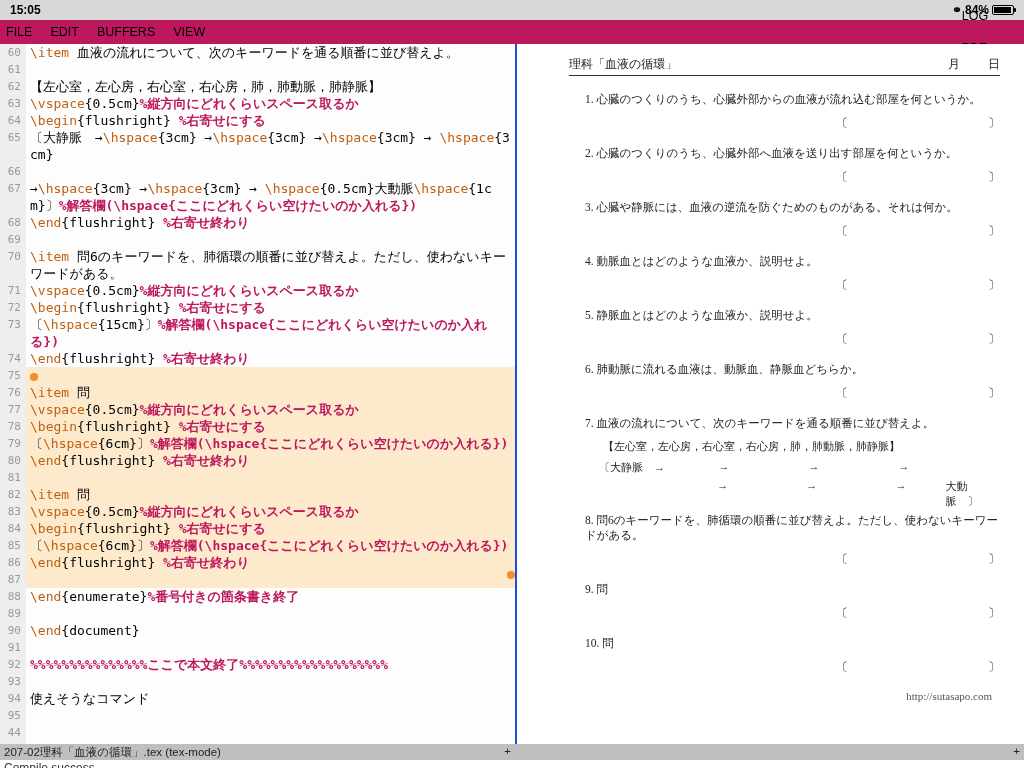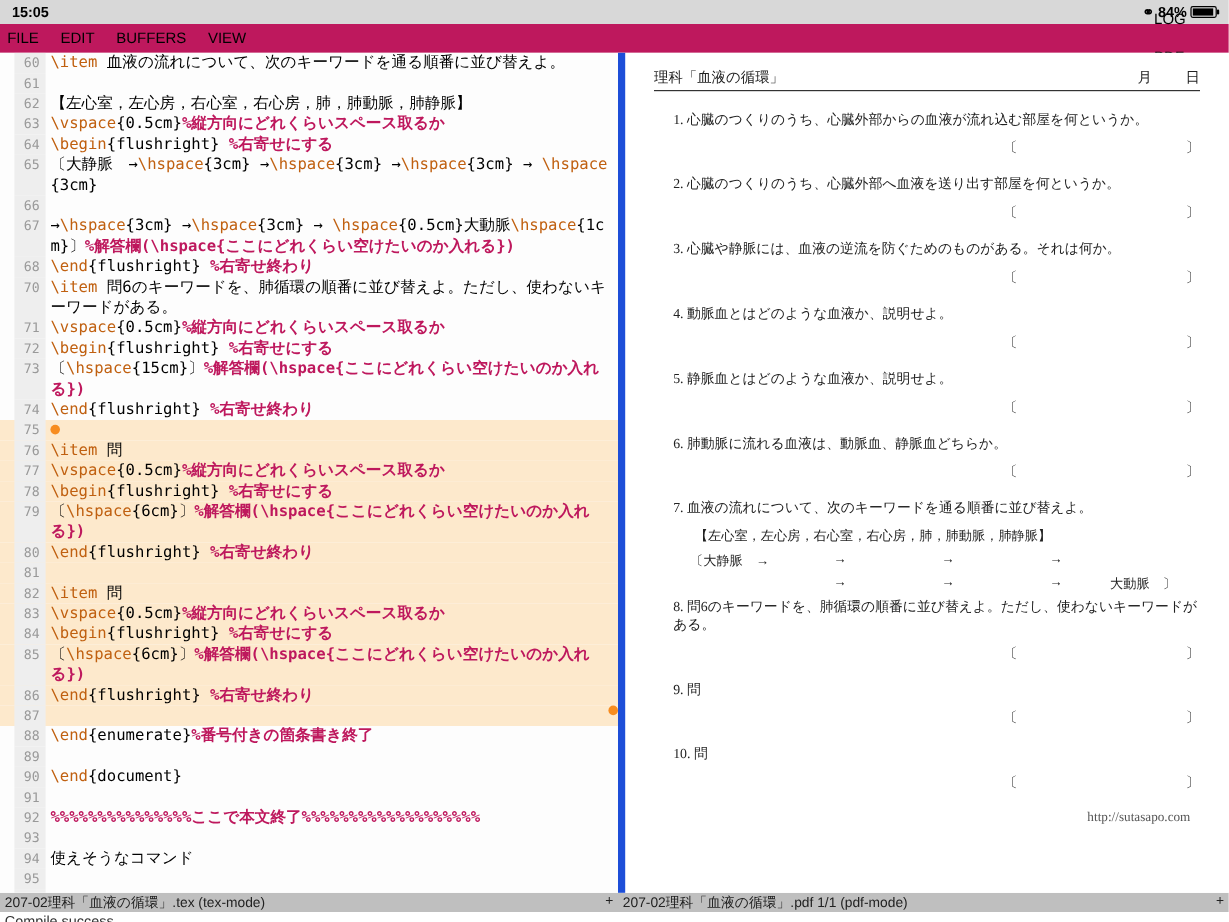--- a/index.html
+++ b/index.html
@@ -5,23 +5,23 @@
 * { margin: 0; padding: 0; box-sizing: border-box; }
 body { font-family: "Hiragino Sans", "Meiryo", sans-serif; font-size: 13px; background: #fff; }
 .statusbar { height: 20px; background: #d8d8d8; display: flex; justify-content: space-between; align-items: center; padding: 0 10px; font-size: 12px; font-weight: bold; }
 .menubar { height: 24px; background: #be185d; display: flex; align-items: center; padding: 0 6px; font-size: 12.5px; }
 .menubar .left { display: flex; gap: 18px; }
 .menubar .right { margin-left: auto; display: flex; gap: 18px; flex-direction: column; }
 .menubar span { cursor: default; }
 .split { display: flex; height: 700px; }
 .pane { position: relative; }
 .pane.left { width: 515px; background: #fdfdfd; overflow: hidden; }
-.pane.right { flex: 1; background: #fff; border-left: 6px solid #1d4ed8; overflow: hidden; }
+.pane.right { flex: 1; background: #fff; border-left: 2px solid #1d4ed8; overflow: hidden; padding-left: 28px; }
 .codearea { position: absolute; left: 0; top: 0; right: 0; height: 100%; overflow: hidden; font-family: "Menlo", "Consolas", monospace; font-size: 13px; line-height: 17px; }
-.line { display: flex; white-space: pre-wrap; word-break: break-all; padding-left: 12px; }
+.line { display: flex; white-space: pre-wrap; word-break: break-all; }
 .lnum { width: 26px; text-align: right; padding-right: 5px; color: #999; font-size: 11px; background: #eee; flex-shrink: 0; user-select: none; }
 .code { padding-left: 4px; flex: 1; }
 .line.hl { background: #fde9cc; }
 .t-cmd { color: #c06010; }
 .t-green { color: #be185d; font-weight: bold; }
 .sel-dot { display:inline-block; width:8px; height:8px; background:#f78c1f; border-radius:50%; vertical-align:middle; }
 .modeline { height: 16px; background: #bfbfbf; font-size: 11.5px; padding: 1px 4px; color: #222; display:flex; }
 .modeline .plus { margin-left:auto; }
 .echo { height: 16px; font-size: 12px; padding: 1px 4px; color: #333; background:#fff; }
 .pdfpage { margin: 12px 24px; background: #fff; font-family: "Hiragino Mincho ProN", serif; font-size: 12px; color: #222; }
@@ -75,20 +75,21 @@
     <div class="codearea" id="codearea">
         <div class="line"><div class="lnum">60</div><div class="code"><span class="t-cmd">\item</span><span> 血液の流れについて、次のキーワードを通る順番に並び替えよ。</span></div></div>
         <div class="line"><div class="lnum">61</div><div class="code"><span></span></div></div>
         <div class="line"><div class="lnum">62</div><div class="code"><span>【左心室，左心房，右心室，右心房，肺，肺動脈，肺静脈】</span></div></div>
         <div class="line"><div class="lnum">63</div><div class="code"><span class="t-cmd">\vspace</span><span>{0.5cm}</span><span class="t-green">%縦方向にどれくらいスペース取るか</span></div></div>
         <div class="line"><div class="lnum">64</div><div class="code"><span class="t-cmd">\begin</span><span>{flushright} </span><span class="t-green">%右寄せにする</span></div></div>
         <div class="line"><div class="lnum">65</div><div class="code"><span>〔大静脈　→</span><span class="t-cmd">\hspace</span><span>{3cm} →</span><span class="t-cmd">\hspace</span><span>{3cm} →</span><span class="t-cmd">\hspace</span><span>{3cm} → </span><span class="t-cmd">\hspace</span><span>{3cm}</span></div></div>
         <div class="line"><div class="lnum">66</div><div class="code"><span></span></div></div>
         <div class="line"><div class="lnum">67</div><div class="code"><span>→</span><span class="t-cmd">\hspace</span><span>{3cm} →</span><span class="t-cmd">\hspace</span><span>{3cm} → </span><span class="t-cmd">\hspace</span><span>{0.5cm}</span><span>大動脈</span><span class="t-cmd">\hspace</span><span>{1cm}〕</span><span class="t-green">%解答欄</span><span class="t-green">(\hspace{</span><span class="t-green">ここにどれくらい空けたいのか入れる</span><span class="t-green">})</span></div></div>
         <div class="line"><div class="lnum">68</div><div class="code"><span class="t-cmd">\end</span><span>{flushright} </span><span class="t-green">%右寄せ終わり</span></div></div>
+        <div class="line"><div class="lnum">69</div><div class="code"><span></span></div></div>
         <div class="line"><div class="lnum">70</div><div class="code"><span class="t-cmd">\item</span><span> 問6のキーワードを、肺循環の順番に並び替えよ。ただし、使わないキーワードがある。</span></div></div>
         <div class="line"><div class="lnum">71</div><div class="code"><span class="t-cmd">\vspace</span><span>{0.5cm}</span><span class="t-green">%縦方向にどれくらいスペース取るか</span></div></div>
         <div class="line"><div class="lnum">72</div><div class="code"><span class="t-cmd">\begin</span><span>{flushright} </span><span class="t-green">%右寄せにする</span></div></div>
         <div class="line"><div class="lnum">73</div><div class="code"><span>〔</span><span class="t-cmd">\hspace</span><span>{15cm}〕</span><span class="t-green">%解答欄(\hspace{</span><span class="t-green">ここにどれくらい空けたいのか入れる</span><span class="t-green">})</span></div></div>
         <div class="line"><div class="lnum">74</div><div class="code"><span class="t-cmd">\end</span><span>{flushright} </span><span class="t-green">%右寄せ終わり</span></div></div>
         <div class="line hl"><div class="lnum">75</div><div class="code"><span class="sel-dot"></span><span></span></div></div>
         <div class="line hl"><div class="lnum">76</div><div class="code"><span class="t-cmd">\item</span><span> 問</span></div></div>
         <div class="line hl"><div class="lnum">77</div><div class="code"><span class="t-cmd">\vspace</span><span>{0.5cm}</span><span class="t-green">%縦方向にどれくらいスペース取るか</span></div></div>
         <div class="line hl"><div class="lnum">78</div><div class="code"><span class="t-cmd">\begin</span><span>{flushright} </span><span class="t-green">%右寄せにする</span></div></div>
         <div class="line hl"><div class="lnum">79</div><div class="code"><span>〔</span><span class="t-cmd">\hspace</span><span>{6cm}〕</span><span class="t-green">%解答欄</span><span class="t-green">(\hspace{</span><span class="t-green">ここにどれくらい空けたいのか入れる</span><span class="t-green">})</span></div></div>
@@ -186,17 +187,16 @@
     </div>
   </div>
 </div>
 
 <div style="display:flex">
   <div class="modeline" style="width:515px">
     <span>207-02理科「血液の循環」.tex (tex-mode)</span>
       <span class="plus">+</span>
   </div>
   <div class="modeline" style="flex:1">
-    <span>207-02理科「血液の循環」.pdf 1/1 (pdf-mode)</span>
       <span class="plus">+</span>
   </div>
 </div>
 <div class="echo">Compile success</div>
 
 </body></html>

